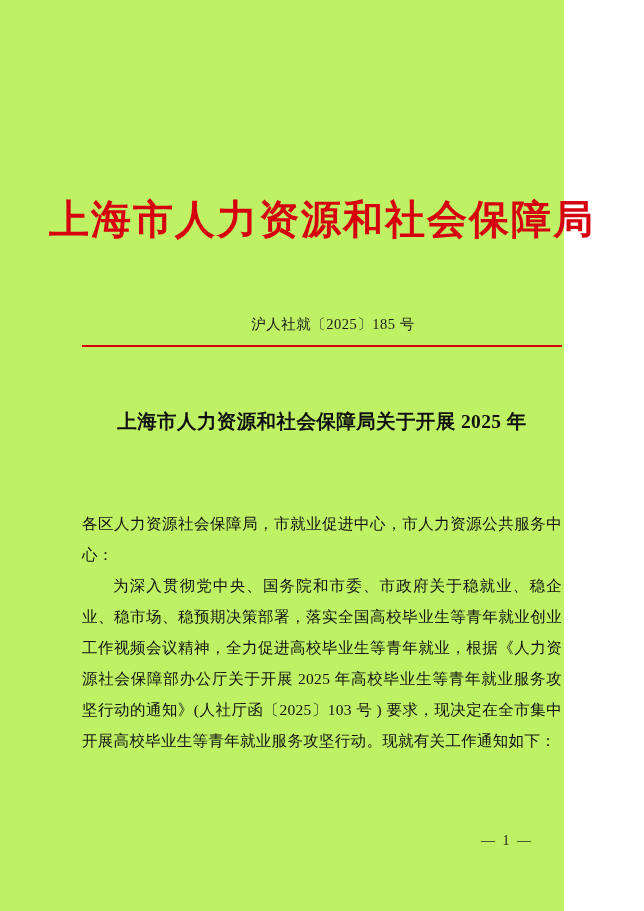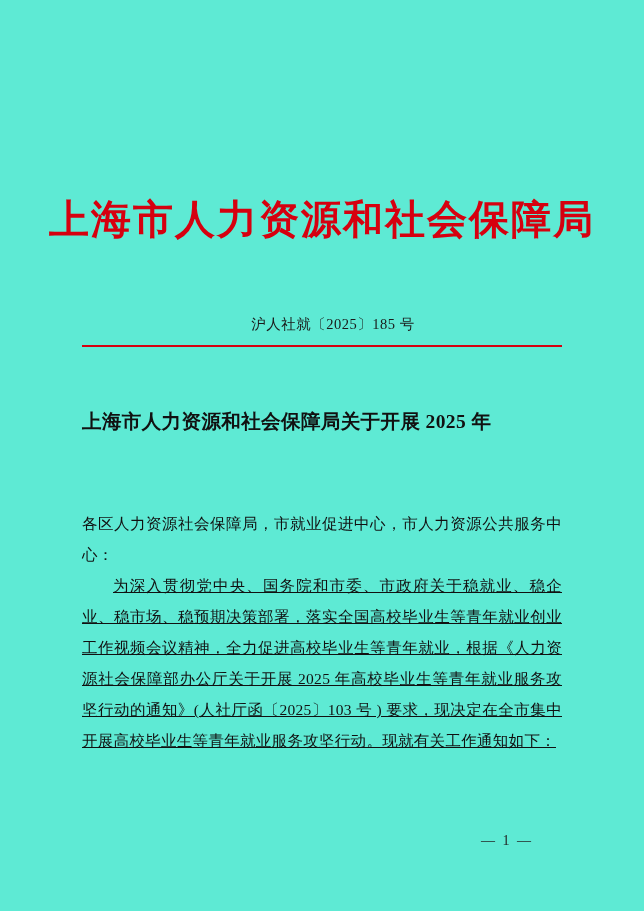--- a/index.html
+++ b/index.html
@@ -8,23 +8,23 @@
   }
   body {
     width: 644px;
     height: 911px;
     background: #ffffff;
     font-family: "Liberation Serif", serif;
     overflow: hidden;
   }
   .page {
     position: relative;
-    width: 644px;
+    width: 564px;
     height: 911px;
-    background: #5eead4;
+    background: #bef264;
     box-sizing: border-box;
   }
   .doc-header {
     position: absolute;
     top: 196px;
     left: 0;
     width: 644px;
     text-align: center;
   }
   .doc-title-red {
@@ -53,20 +53,21 @@
     left: 82px;
     width: 480px;
     height: 2px;
     background: #d6000f;
   }
   .title-block {
     position: absolute;
     top: 406px;
     left: 82px;
     width: 480px;
+    text-align: center;
     font-size: 19.5px;
     font-weight: bold;
     color: #111111;
     line-height: 1.68;
     letter-spacing: 0.4px;
   }
   .body-block {
     position: absolute;
     top: 508px;
     left: 82px;
@@ -77,21 +78,20 @@
     letter-spacing: 0.3px;
     text-align: justify;
   }
   .para {
     margin: 0;
     font-family: Liberation Serif, serif;
   }
   .para-indent {
     margin: 0;
     text-indent: 2em;
-    text-decoration: underline;
   }
   .page-number {
     position: absolute;
     bottom: 62px;
     left: 0;
     width: 644px;
     text-align: center;
     font-size: 14px;
     color: #222222;
     letter-spacing: 2px;

